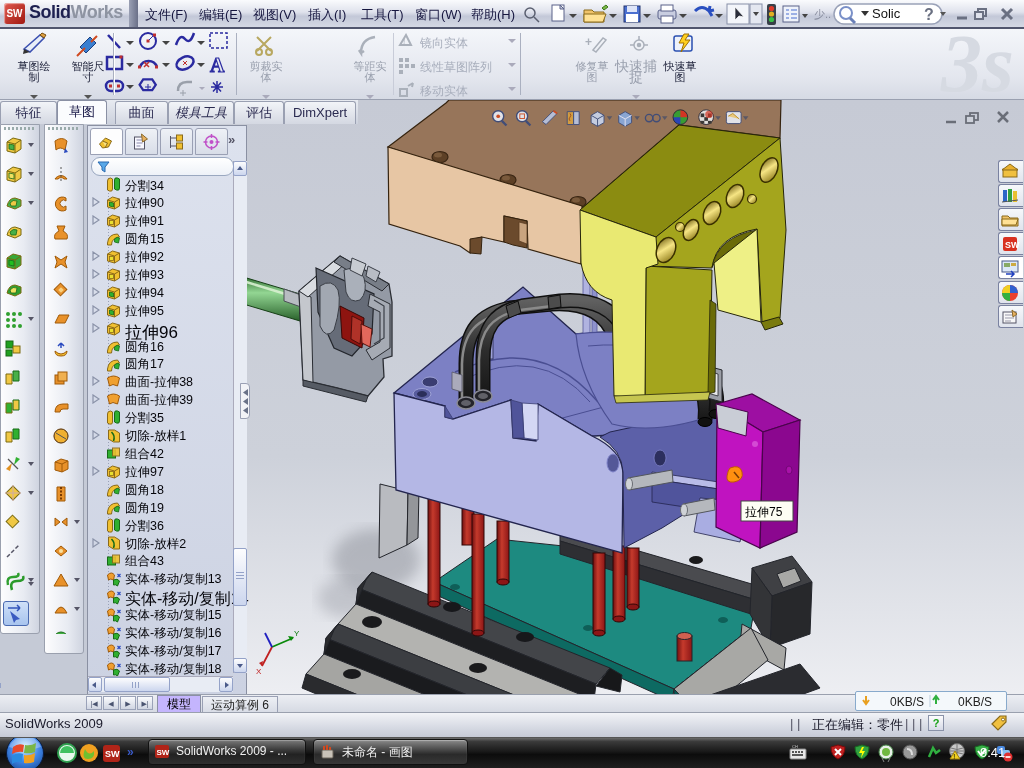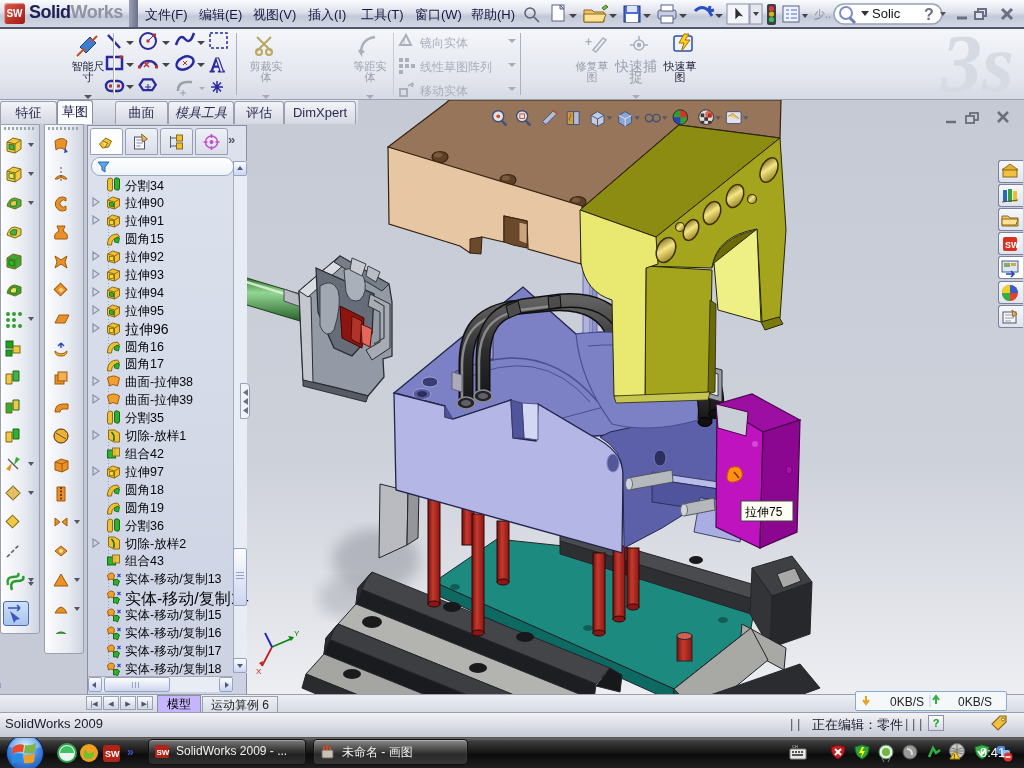--- a/index.html
+++ b/index.html
@@ -67,20 +67,31 @@
         </g>
 <g stroke="#6a7082" stroke-width="3">
           <line x1="490" y1="9" x2="500" y2="19"></line>
           <line x1="500" y1="9" x2="490" y2="19"></line>
         </g>
 </svg>
     </div>
 <div class="abs" style="left:0;top:29px;width:1024px;height:71px;background:linear-gradient(#f4f6fa,#e3e6ee 70%,#d6dae4);border-bottom:1px solid #9aa0b0;">
 <div class="abs txt" style="right:10px;top:-12px;font-size:82px;font-weight:bold;font-style:italic;color:#d6dae2;font-family:Liberation Serif,serif;">3s</div>
     </div>
+<div class="abs" style="left:8px;top:29px;width:52px;height:71px;z-index:2;">
+      <svg width="52" height="32" viewBox="0 0 52 32" style="display:block">
+        <g transform="translate(14,4)">
+          <path d="M2,16 L18,2 l4,3 L8,19 z" fill="#e8eef8" stroke="#3a4fb0" stroke-width="1.5"></path>
+          <path d="M18,2 l4,3 l2,-3 l-4,-2 z" fill="#e0a040" stroke="#7a5010"></path>
+          <path d="M2,16 l6,3 l-7,2 z" fill="#333"></path>
+        </g>
+      </svg>
+      <div style="font-size:11px;line-height:11px;text-align:center;color:#20243c;">草图绘<br>制</div>
+      <div style="position:absolute;bottom:1px;left:50%;margin-left:-4px;width:0;height:0;border-left:4px solid transparent;border-right:4px solid transparent;border-top:4px solid #555;"></div>
+    </div>
 <div class="abs" style="left:62px;top:29px;width:52px;height:71px;z-index:2;">
       <svg width="52" height="32" viewBox="0 0 52 32" style="display:block">
         <g transform="translate(14,4)">
           <path d="M4,14 L14,4 l6,6 L10,20 z" fill="#3a7fd0" stroke="#1a3f80"></path>
           <path d="M1,23 l8,-8 M15,9 l6,-6" stroke="#d04a20" stroke-width="2"></path>
         </g>
       </svg>
       <div style="font-size:11px;line-height:11px;text-align:center;color:#20243c;">智能尺<br>寸</div>
       <div style="position:absolute;bottom:1px;left:50%;margin-left:-4px;width:0;height:0;border-left:4px solid transparent;border-right:4px solid transparent;border-top:4px solid #555;"></div>
     </div>
@@ -193,21 +204,21 @@
       <svg width="44" height="32" viewBox="0 0 44 32" style="display:block">
         <g transform="translate(14,3)">
           <rect x="2" y="4" width="18" height="15" rx="2" fill="#eef2fa" stroke="#2a4fb0" stroke-width="1.5"></rect>
           <path d="M12,2 l-5,9 h5 l-3,9 l9,-12 h-5 l4,-6 z" fill="#ffd020" stroke="#a07000"></path>
         </g>
       </svg>
       <div style="font-size:11px;line-height:11px;text-align:center;color:#20243c;">快速草<br>图</div>
     </div>
 <div class="abs" style="left:0;top:100px;width:358px;height:24px;background:linear-gradient(#e8ebf1,#ccd1dd);z-index:4;"></div>
 <div class="abs" style="left:0px;top:101px;width:57px;height:23px;background:linear-gradient(#f2f4f8,#d4d8e2);border:1px solid #9aa0b2;border-bottom:none;border-radius:3px 3px 0 0;text-align:center;font-size:13px;color:#2a2a50;line-height:21px;z-index:5;">特征</div>
-<div class="abs" style="left:57px;top:100px;width:36px;height:24px;background:#fbfcfe;border:1px solid #8a90a4;border-bottom:none;border-radius:3px 3px 0 0;text-align:center;font-size:13px;color:#101040;line-height:22px;z-index:6;">草图</div>
+<div class="abs" style="left:57px;top:100px;width:50px;height:24px;background:#fbfcfe;border:1px solid #8a90a4;border-bottom:none;border-radius:3px 3px 0 0;text-align:center;font-size:13px;color:#101040;line-height:22px;z-index:6;">草图</div>
 <div class="abs" style="left:115px;top:101px;width:53px;height:23px;background:linear-gradient(#f2f4f8,#d4d8e2);border:1px solid #9aa0b2;border-bottom:none;border-radius:3px 3px 0 0;text-align:center;font-size:13px;color:#2a2a50;line-height:21px;z-index:5;">曲面</div>
 <div class="abs" style="left:168px;top:101px;width:66px;height:23px;background:linear-gradient(#f2f4f8,#d4d8e2);border:1px solid #9aa0b2;border-bottom:none;border-radius:3px 3px 0 0;text-align:center;font-size:13px;color:#2a2a50;line-height:21px;z-index:5;font-style:italic;">模具工具</div>
 <div class="abs" style="left:234px;top:101px;width:50px;height:23px;background:linear-gradient(#f2f4f8,#d4d8e2);border:1px solid #9aa0b2;border-bottom:none;border-radius:3px 3px 0 0;text-align:center;font-size:13px;color:#2a2a50;line-height:21px;z-index:5;">评估</div>
 <div class="abs" style="left:284px;top:101px;width:72px;height:23px;background:linear-gradient(#f2f4f8,#d4d8e2);border:1px solid #9aa0b2;border-bottom:none;border-radius:3px 3px 0 0;text-align:center;font-size:13px;color:#2a2a50;line-height:21px;z-index:5;">DimXpert</div>
 <div class="abs" style="left:246px;top:100px;width:778px;height:594px;background:linear-gradient(#c6cad5,#cdd1da 60%,#edeef2);"></div>
 <svg class="abs" style="left:246px;top:100px" width="778" height="594" viewBox="246 100 778 594">
 <defs>
 <linearGradient id="gold" x1="0" y1="0" x2="1" y2="1">
  <stop offset="0" stop-color="#5e4c02"></stop>
           <stop offset="0.45" stop-color="#f6e584"></stop>
@@ -773,21 +784,21 @@
     </svg>
 <div class="abs txt" style="left:125px;top:303px;font-size:12.5px;color:#05050a;">拉伸95</div>
 <svg class="abs" style="left:92px;top:323px" width="8" height="10" viewBox="0 0 8 10">
       <path d="M1,1 L7,5 L1,9 Z" fill="none" stroke="#8a92a8" stroke-width="1.2"></path>
     </svg>
 <svg class="abs" style="left:105px;top:320px" width="17" height="17" viewBox="0 0 16 17">
       <path d="M2,6 l5,-3 l7,2 v7 l-5,3 l-7,-2 z" fill="#f0c030" stroke="#8a6a1a"></path>
       <path d="M2,6 l7,2 l5,-3 M9,8 v7" stroke="#8a6a1a" fill="none"></path>
       <rect x="4" y="8.5" width="4" height="4" fill="#e8e030" stroke="#8a6a1a" stroke-width="0.8"></rect>
     </svg>
-<div class="abs txt" style="left:125px;top:321px;font-size:14px;color:#05050a;">拉伸96</div>
+<div class="abs txt" style="left:125px;top:321px;font-size:17px;color:#05050a;">拉伸96</div>
 <svg class="abs" style="left:105px;top:338px" width="17" height="17" viewBox="0 0 16 17">
       <path d="M2,13 q1,-9 10,-9 l2,3 q-8,1 -8,8 l-4,0 z" fill="#f0c030" stroke="#8a6a1a"></path>
       <path d="M9,9 q3,-3 5,-1 l-1,5 l-4,-1 z" fill="#30b030" stroke="#176a17" stroke-width="0.8"></path>
     </svg>
 <div class="abs txt" style="left:125px;top:339px;font-size:12.5px;color:#05050a;">圆角16</div>
 <svg class="abs" style="left:105px;top:356px" width="17" height="17" viewBox="0 0 16 17">
       <path d="M2,13 q1,-9 10,-9 l2,3 q-8,1 -8,8 l-4,0 z" fill="#f0c030" stroke="#8a6a1a"></path>
       <path d="M9,9 q3,-3 5,-1 l-1,5 l-4,-1 z" fill="#30b030" stroke="#176a17" stroke-width="0.8"></path>
     </svg>
 <div class="abs txt" style="left:125px;top:356px;font-size:12.5px;color:#05050a;">圆角17</div>

